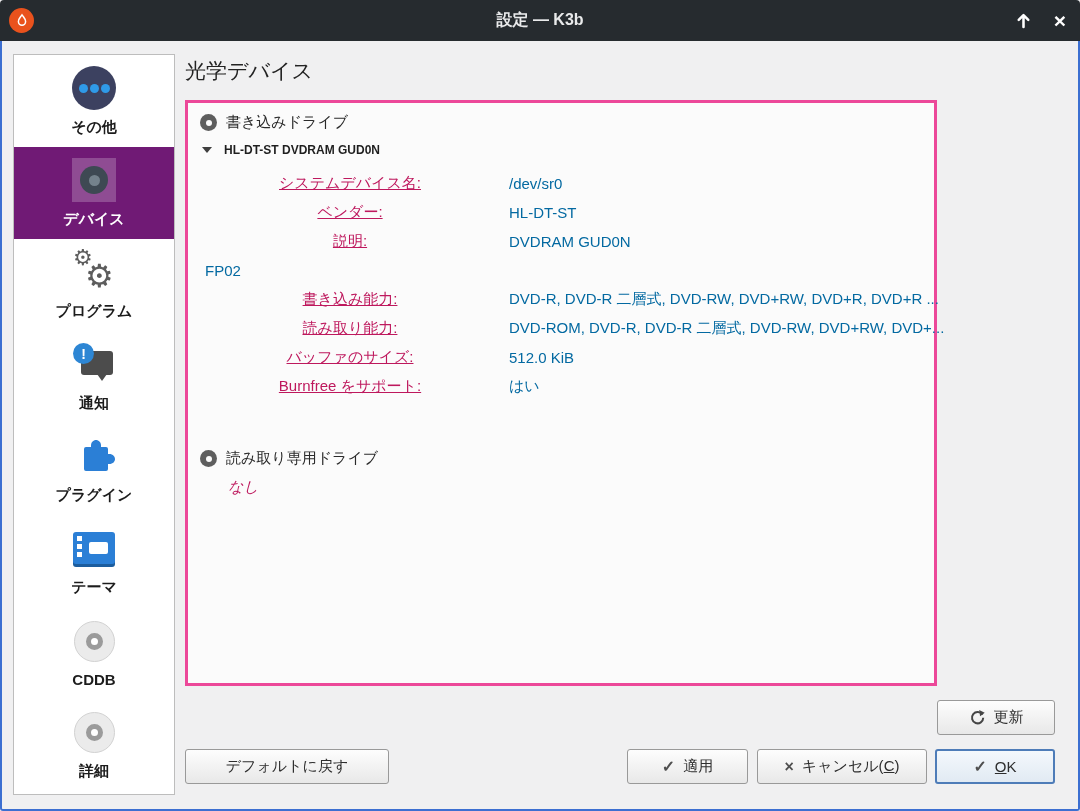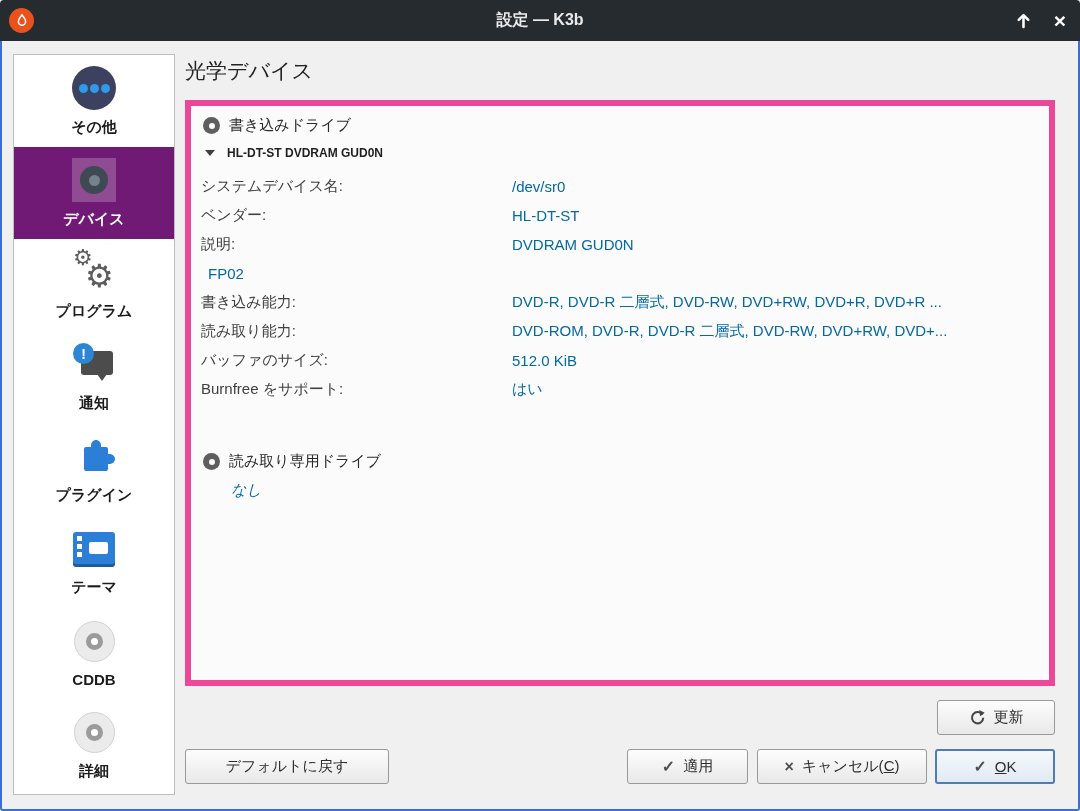--- a/index.html
+++ b/index.html
@@ -72,37 +72,37 @@
               box-shadow:0 3px 0 #1c5d9e; }
   .ic-theme .hole { position:absolute; left:16px; top:10px; width:19px; height:12px;
                     background:#fff; border-radius:2px; }
   .ic-theme .p { position:absolute; left:4px; width:5px; height:5px; background:#fff; }
   .ic-cd { width:41px; height:41px; border-radius:50%; background:#ebebeb; border:1px solid #d2d2d2;
            display:flex; align-items:center; justify-content:center; }
   .ic-cd i { width:17px; height:17px; border-radius:50%; background:#fff; border:5px solid #9b9b9b; }
   
   .page-title { position:absolute; left:183px; top:16px; font-size:21px; color:#232323; }
   .panel {
-    position:absolute; left:183px; top:59px; width:870px; height:586px;
-    background:#fbfbfb; border:6px solid #ec4899;
+    position:absolute; left:183px; top:59px; width:752px; height:586px;
+    background:#fbfbfb; border:3px solid #ec4899;
   }
   .sec-head { position:absolute; left:12px; display:flex; align-items:center; gap:9px;
               font-size:15px; color:#2a2a2a; }
   .disc-ic { width:17px; height:17px; border-radius:50%; background:#5e5e5e;
              display:flex; align-items:center; justify-content:center; }
   .disc-ic i { width:6px; height:6px; border-radius:50%; background:#fbfbfb; }
   .drive-row { position:absolute; left:14px; top:40px; display:flex; align-items:center; }
   .tri-down { width:0; height:0; border-left:5px solid transparent; border-right:5px solid transparent;
               border-top:6px solid #3f3f3f; margin-right:12px; cursor:pointer; }
   .drive-name { font-size:12px; font-weight:bold; color:#1f1f1f; }
   .details { position:absolute; left:10px; top:66px; width:850px; }
   .drow { display:flex; height:29px; align-items:center; font-size:15px; }
-  .dlabel { width:304px; text-align:left; color:#404040; }
+  .dlabel { width:304px; text-align:center; color:#be185d;text-decoration:underline; }
   .dval { margin-left:7px; color:#0369a1; white-space:nowrap; }
-  .none-val { position:absolute; left:40px; top:375px; font-size:15px; font-style:italic; color:#0369a1; }
+  .none-val { position:absolute; left:40px; top:375px; font-size:15px; font-style:italic; color:#be185d; }
   
   .btn {
     position:absolute; height:35px; display:flex; align-items:center; justify-content:center;
     gap:8px; background:linear-gradient(#fdfdfd,#e8e8e8); border:1px solid #999;
     border-radius:3px; font-size:15px; color:#2e2e2e; cursor:pointer;
   }
   .btn .glyph { color:#4f4f4f; font-size:16px; font-weight:bold; }
   .btn-refresh { top:659px; left:935px; width:118px; }
   .btn-defaults { top:708px; left:183px; width:204px; }
   .btn-apply { top:708px; left:625px; width:121px; }

